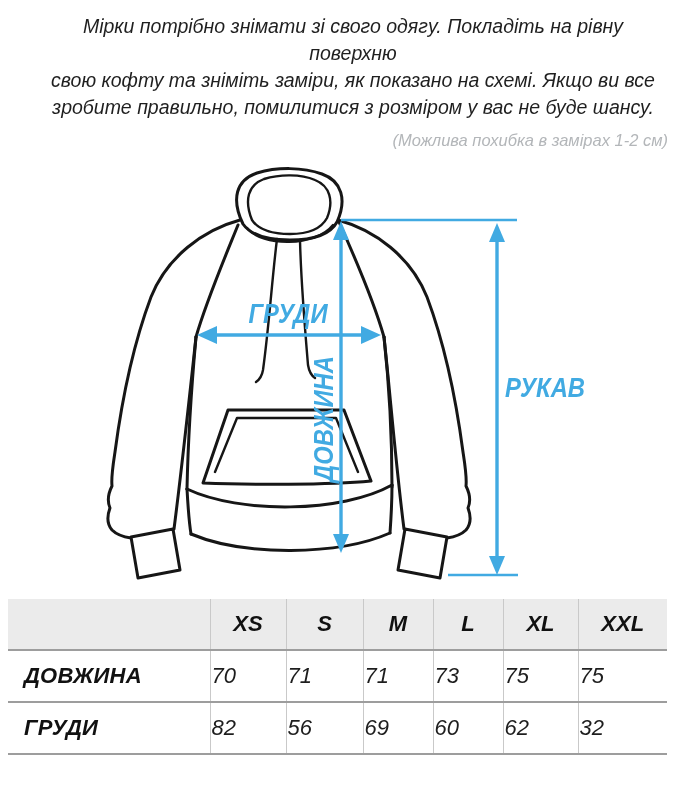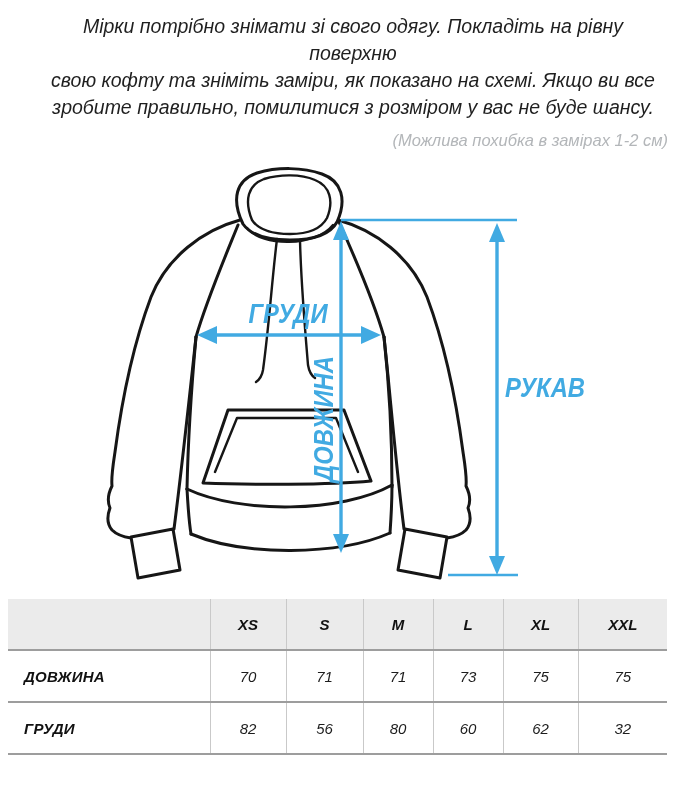--- a/index.html
+++ b/index.html
@@ -38,31 +38,31 @@
   }
 
   
   table.size-table{
     table-layout:fixed;border-collapse:collapse;
     width:659px;margin:0 0 0 8px;
   }
   table.size-table th,table.size-table td{
     height:48px;vertical-align:middle;
     border-left:1px solid #c9c9c9;
-    font-size:15px;
+    font-size:22px;
   }
   table.size-table th:first-child,table.size-table td:first-child{border-left:none;}
   table.size-table thead tr{background:#ebebeb;border-bottom:2px solid #9d9d9d;}
   table.size-table tbody tr{border-bottom:2px solid #9d9d9d;}
   th.size-col{font-weight:bold;text-align:center;color:#111;}
   td.row-label{
     font-weight:bold;text-align:left;padding-left:16px;
     font-size:17px;color:#111;letter-spacing:0.2px;
   }
-  td.val{text-align:center;font-weight:400;color:#1d1d1d;}
+  td.val{font-weight:400;color:#1d1d1d;}
 </style>
 </head>
 <body>
 
 <div class="page">
 
   <p class="intro">Мірки потрібно знімати зі свого одягу. Покладіть на рівну поверхню
 свою кофту та зніміть заміри, як показано на схемі. Якщо ви все
 зробите правильно, помилитися з розміром у вас не буде шансу.</p>
 
@@ -159,21 +159,21 @@
         <td class="val">71</td>
         <td class="val">71</td>
         <td class="val">73</td>
         <td class="val">75</td>
         <td class="val">75</td>
       </tr>
       <tr>
         <td class="row-label">ГРУДИ</td>
         <td class="val">82</td>
         <td class="val">56</td>
-        <td class="val">80</td>
+        <td class="val">69</td>
         <td class="val">60</td>
         <td class="val">62</td>
         <td class="val">32</td>
       </tr>
     </tbody>
   </table>
 
 </div>
 
 </body></html>

